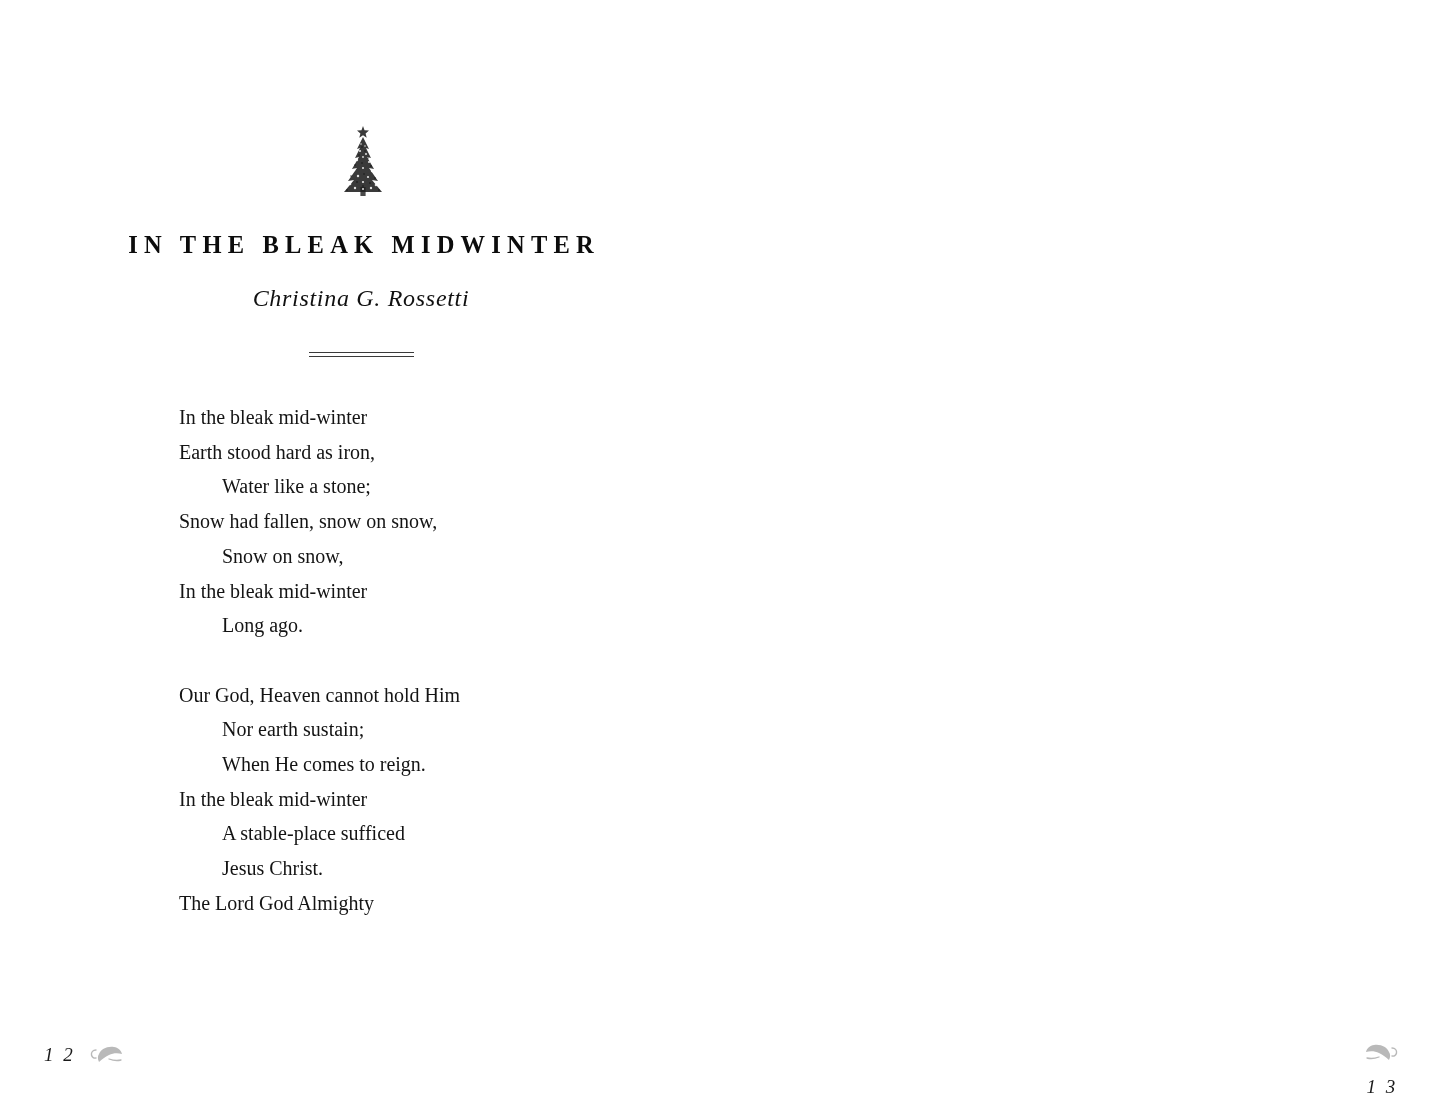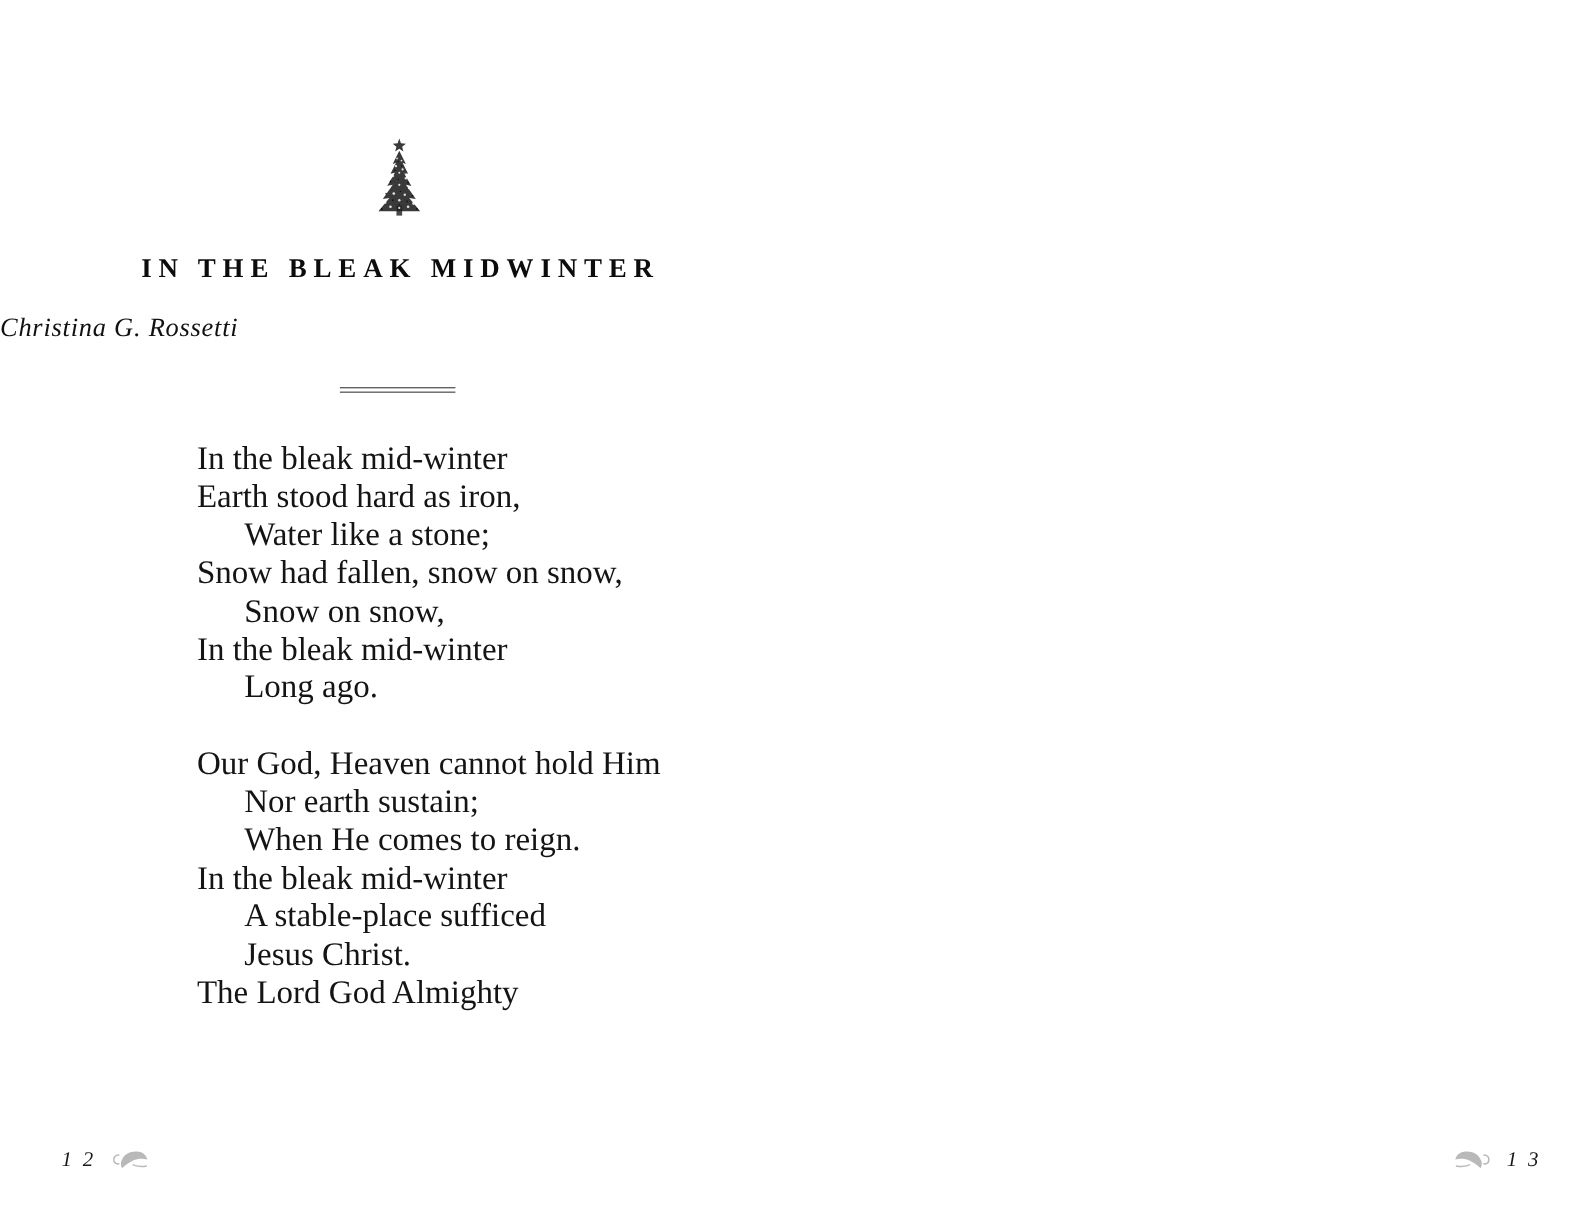--- a/index.html
+++ b/index.html
@@ -55,21 +55,21 @@
     text-indent: 6.2px;
     color: #0c0c0c;
     white-space: nowrap;
   }
 
   .poem-author {
     position: absolute;
     left: 0;
     top: 285px;
     width: 722px;
-    text-align: left;
+    text-align: center;
     font-size: 24px;
     font-style: italic;
     letter-spacing: 0.7px;
     color: #111111;
   }
 
   .divider {
     position: absolute;
     left: 309px;
     top: 352px;
@@ -83,21 +83,21 @@
     width: 100%;
     height: 1px;
     background: #3a3a3a;
   }
   .divider .rule-a { top: 0; }
   .divider .rule-b { top: 4px; }
 
   
   .stanza-col {
     position: absolute;
-    font-size: 30px;
+    font-size: 20px;
     line-height: 34.7px;
     color: #141414;
     white-space: nowrap;
   }
   .col-left  { left: 179px; top: 400px; }
 
   .stanza { margin: 0 0 34.7px 0; }
   .stanza:last-child { margin-bottom: 17px; }
 
   .line { display: block; }
@@ -105,22 +105,22 @@
 
   
   .footer {
     position: absolute;
     bottom: 48px;
     height: 30px;
     display: flex;
     align-items: center;
     gap: 12px;
   }
-  .footer-left  { left: 56px; }
-  .footer-right { right: 44px; }
+  .footer-left  { left: 44px; }
+  .footer-right { right: 44px; flex-direction: column; }
 
   .folio {
     font-size: 19px;
     font-style: italic;
     letter-spacing: 2.5px;
     color: #1a1a1a;
     line-height: 1;
   }
 
   .flourish {

